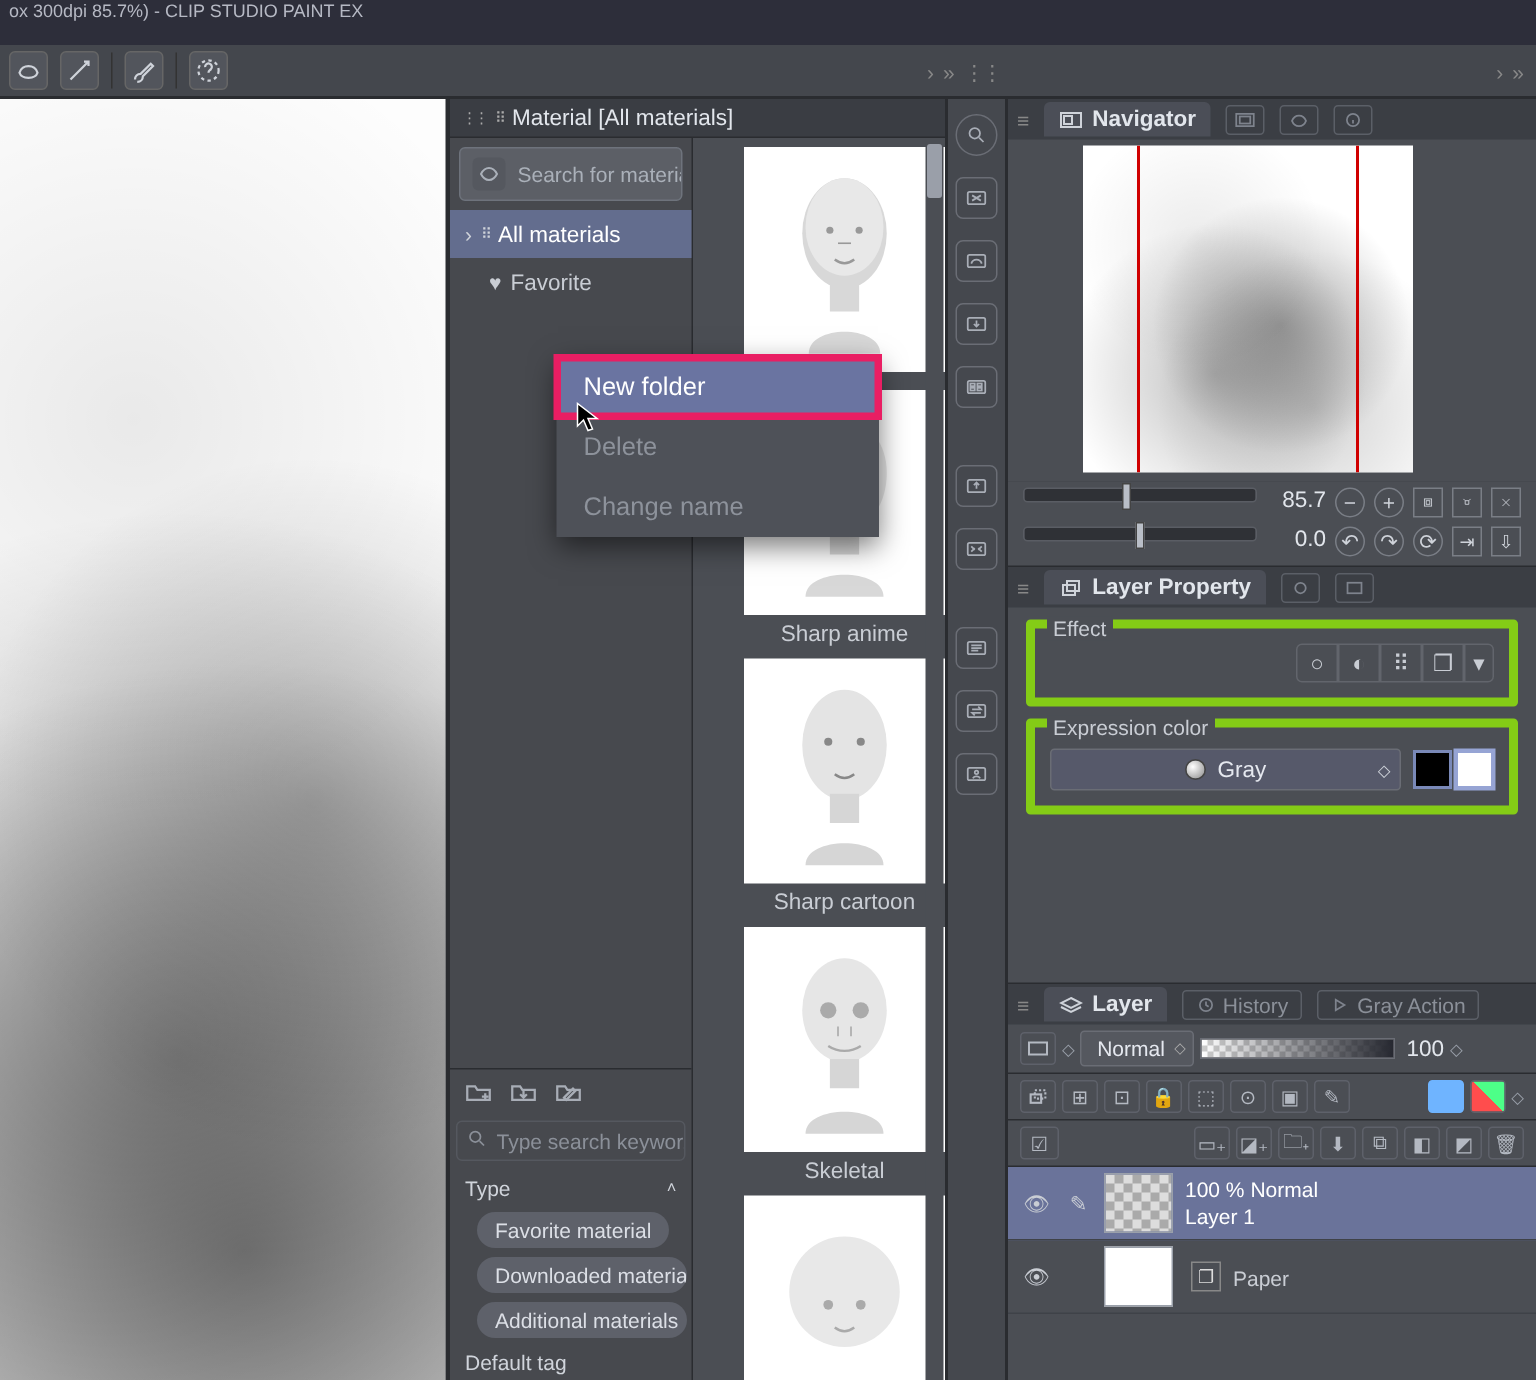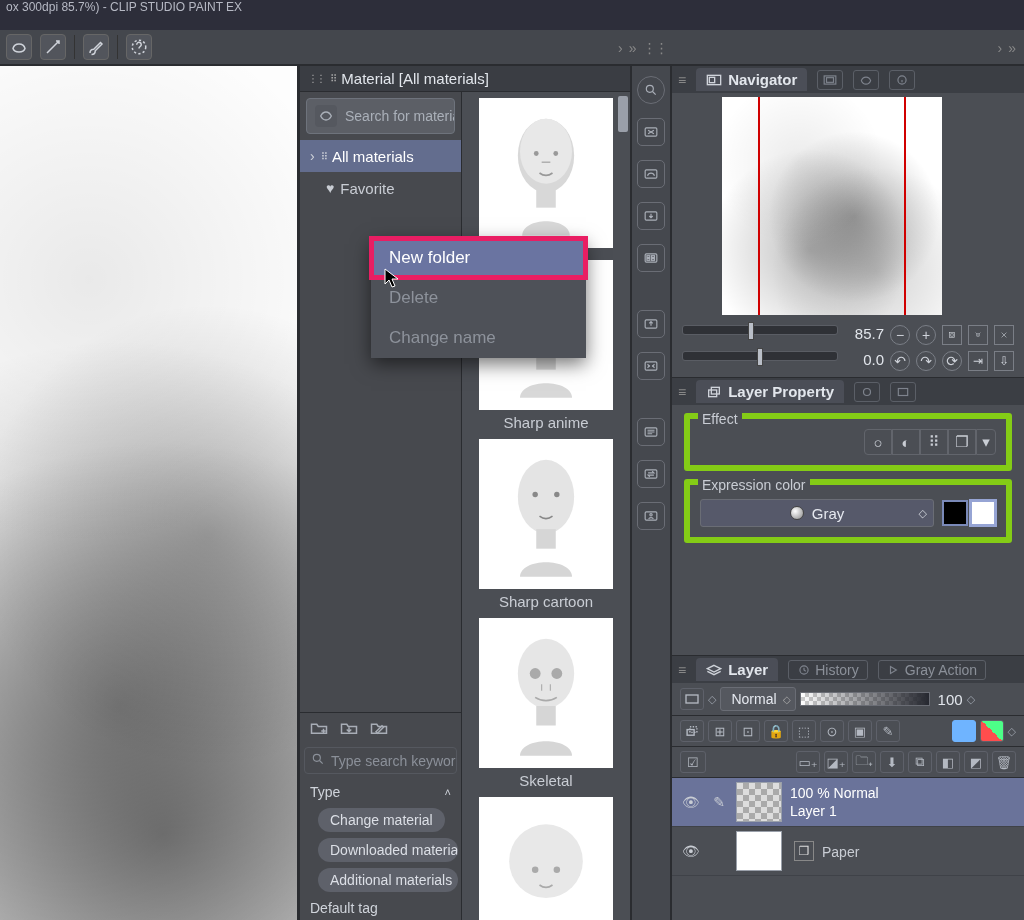--- a/index.html
+++ b/index.html
@@ -182,21 +182,21 @@
   }
 
   
   .mat-thumbs {
     flex: 1;
     background: #4b4e54;
     overflow: hidden;
     position: relative;
     display: flex;
     flex-direction: column;
-    align-items: center;
+    align-items: flex-end;
     gap: 2px;
     padding-top: 6px;
   }
   .thumb {
     width: 134px;
     display: flex;
     flex-direction: column;
     align-items: center;
   }
   .thumb-img {
@@ -595,21 +595,21 @@
           </span>
           <span>Type search keywor...</span>
         </div>
 
         <div class="type-section">
           <div class="type-header">
             <span>Type</span>
             <span style="font-size:11px;">˄</span>
           </div>
           <div class="type-chips">
-            <span class="chip">Change material</span>
+            <span class="chip">Favorite material</span>
             <span class="chip">Downloaded material</span>
             <span class="chip">Additional materials</span>
           </div>
           <div class="type-header" style="padding-top:0;">
             <span>Default tag</span>
           </div>
         </div>
       </div>
 
       <div class="mat-thumbs">

